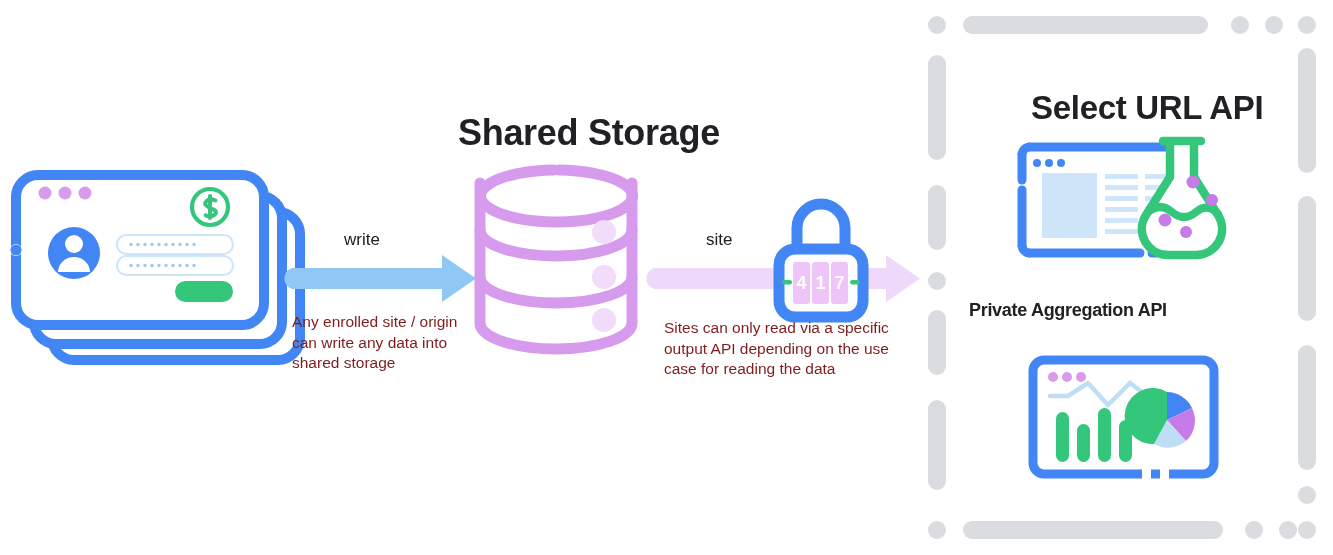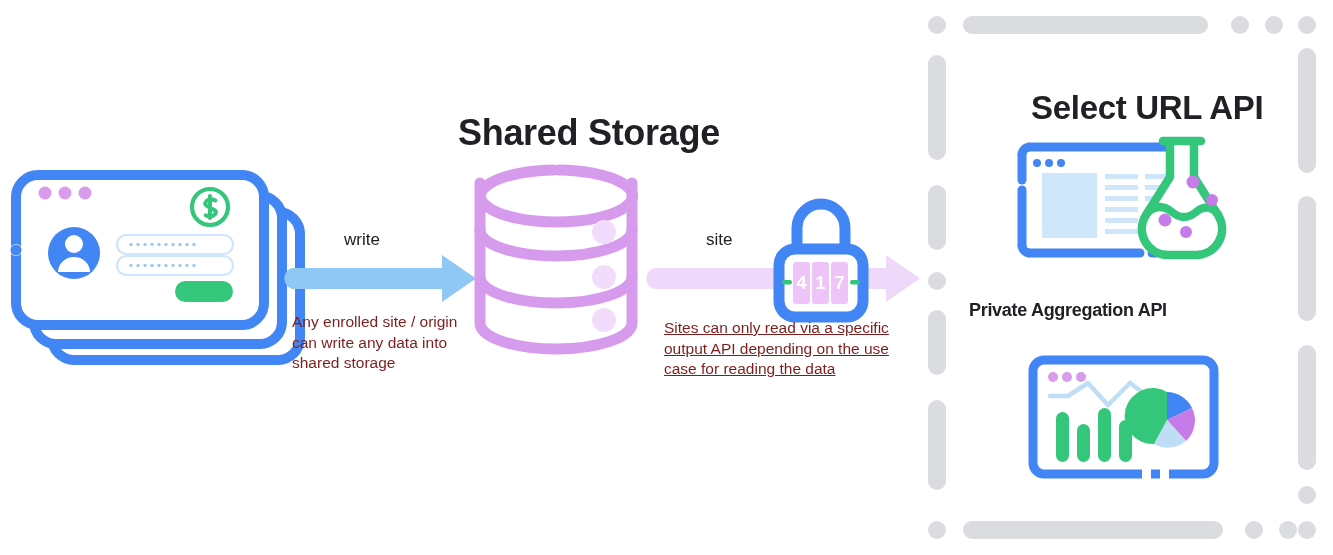--- a/index.html
+++ b/index.html
@@ -50,21 +50,21 @@
   #read-label  { left: 706px; top: 230px; }
 
   .caption {
     color: #7f1d1d;
     font-size: 15.5px;
     line-height: 1.33;
     font-weight: 400;
     white-space: pre-line;
   }
   #write-caption { left: 292px; top: 312px; width: 180px; }
-  #read-caption  { left: 664px; top: 318px; width: 240px; text-decoration: underline; }
+  #read-caption  { left: 664px; top: 318px; width: 240px; }
 
   
   .svg-layer { position: absolute; left: 0; top: 0; }
 </style>
 </head>
 <body>
 
 <div id="stage">
 
   <svg class="svg-layer" width="1333" height="555">

